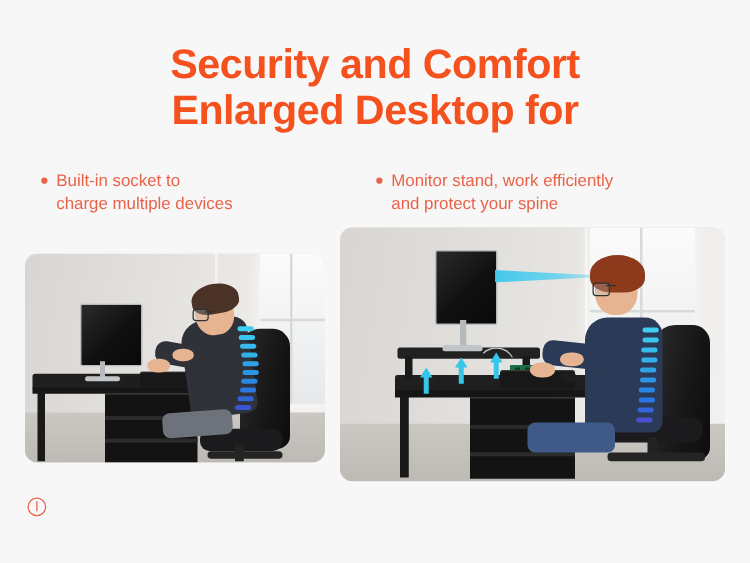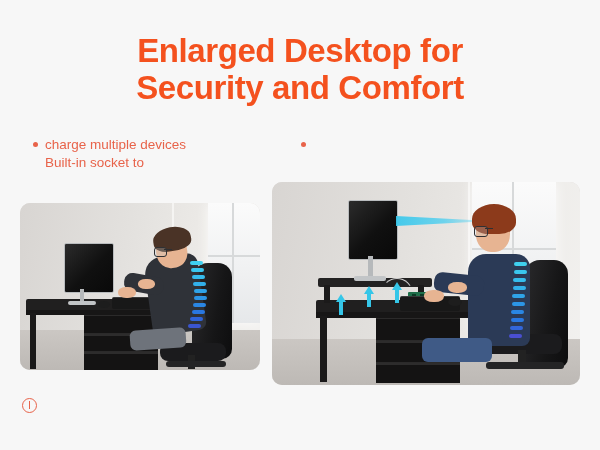--- a/index.html
+++ b/index.html
@@ -230,32 +230,34 @@
     margin-left: -0.6px;
     width: 1.2px;
     height: 7.5px;
     background: #e8634a;
   }
 </style>
 </head>
 <body>
 
 <div class="title-block">
+  <span class="title-line">Security and Comfort</span>
   <span class="title-line">Enlarged Desktop for</span>
-  <span class="title-line">Security and Comfort</span>
 </div>
 
 <div class="bullet bullet-left">
   <span class="bullet-dot"></span>
+  <span class="bullet-text-line">Built-in socket to</span>
   <span class="bullet-text-line">charge multiple devices</span>
-  <span class="bullet-text-line">Built-in socket to</span>
 </div>
 
 <div class="bullet bullet-right">
   <span class="bullet-dot"></span>
+  <span class="bullet-text-line">Monitor stand, work efficiently</span>
+  <span class="bullet-text-line">and protect your spine</span>
 </div>
 
 <div class="photo photo-left">
   <div class="scene">
     <div class="wall"></div>
     <div class="wall-edge" style="left:152px;"></div>
     <div class="window" style="left:188px; top:0; width:52px; height:120px;"></div>
     <div class="window-mullion" style="left:188px; top:52px; width:52px; height:2px;"></div>
     <div class="window-mullion" style="left:212px; top:0; width:2px; height:120px;"></div>
     <div class="floor" style="height:40px;"></div>

